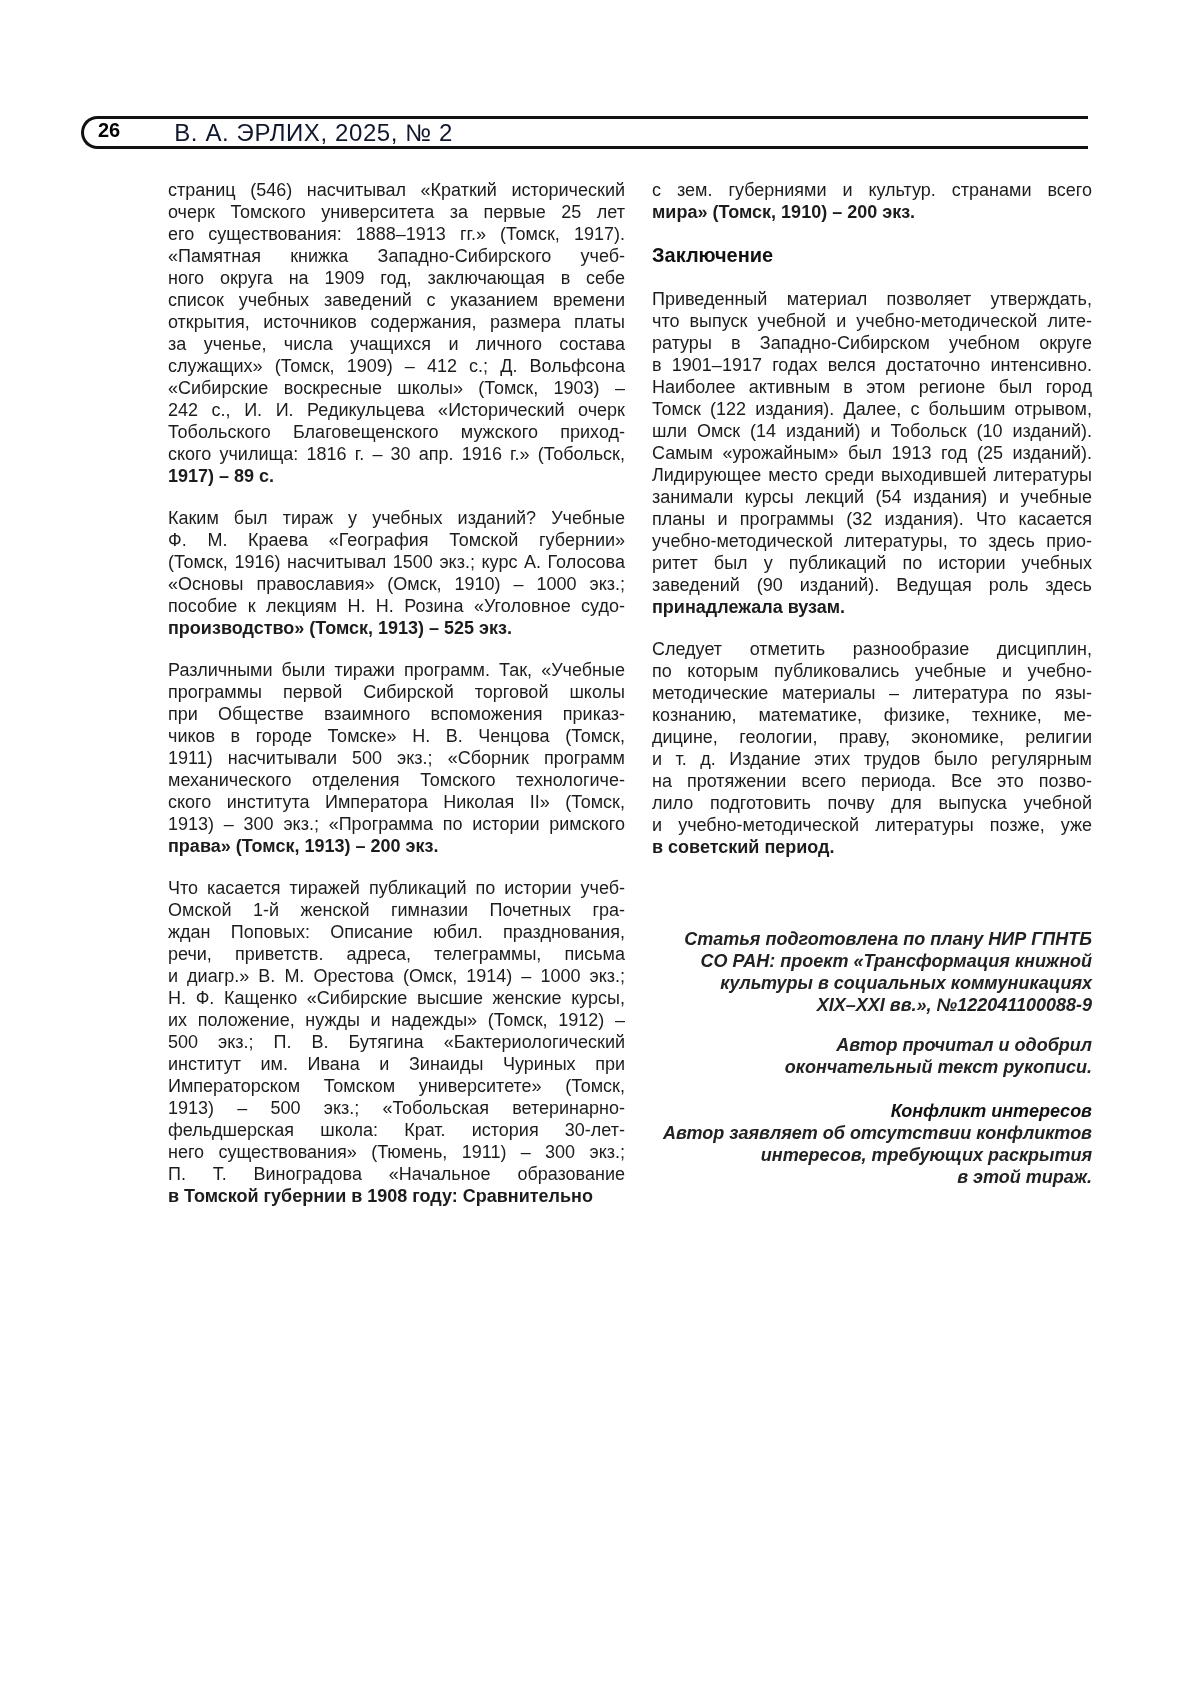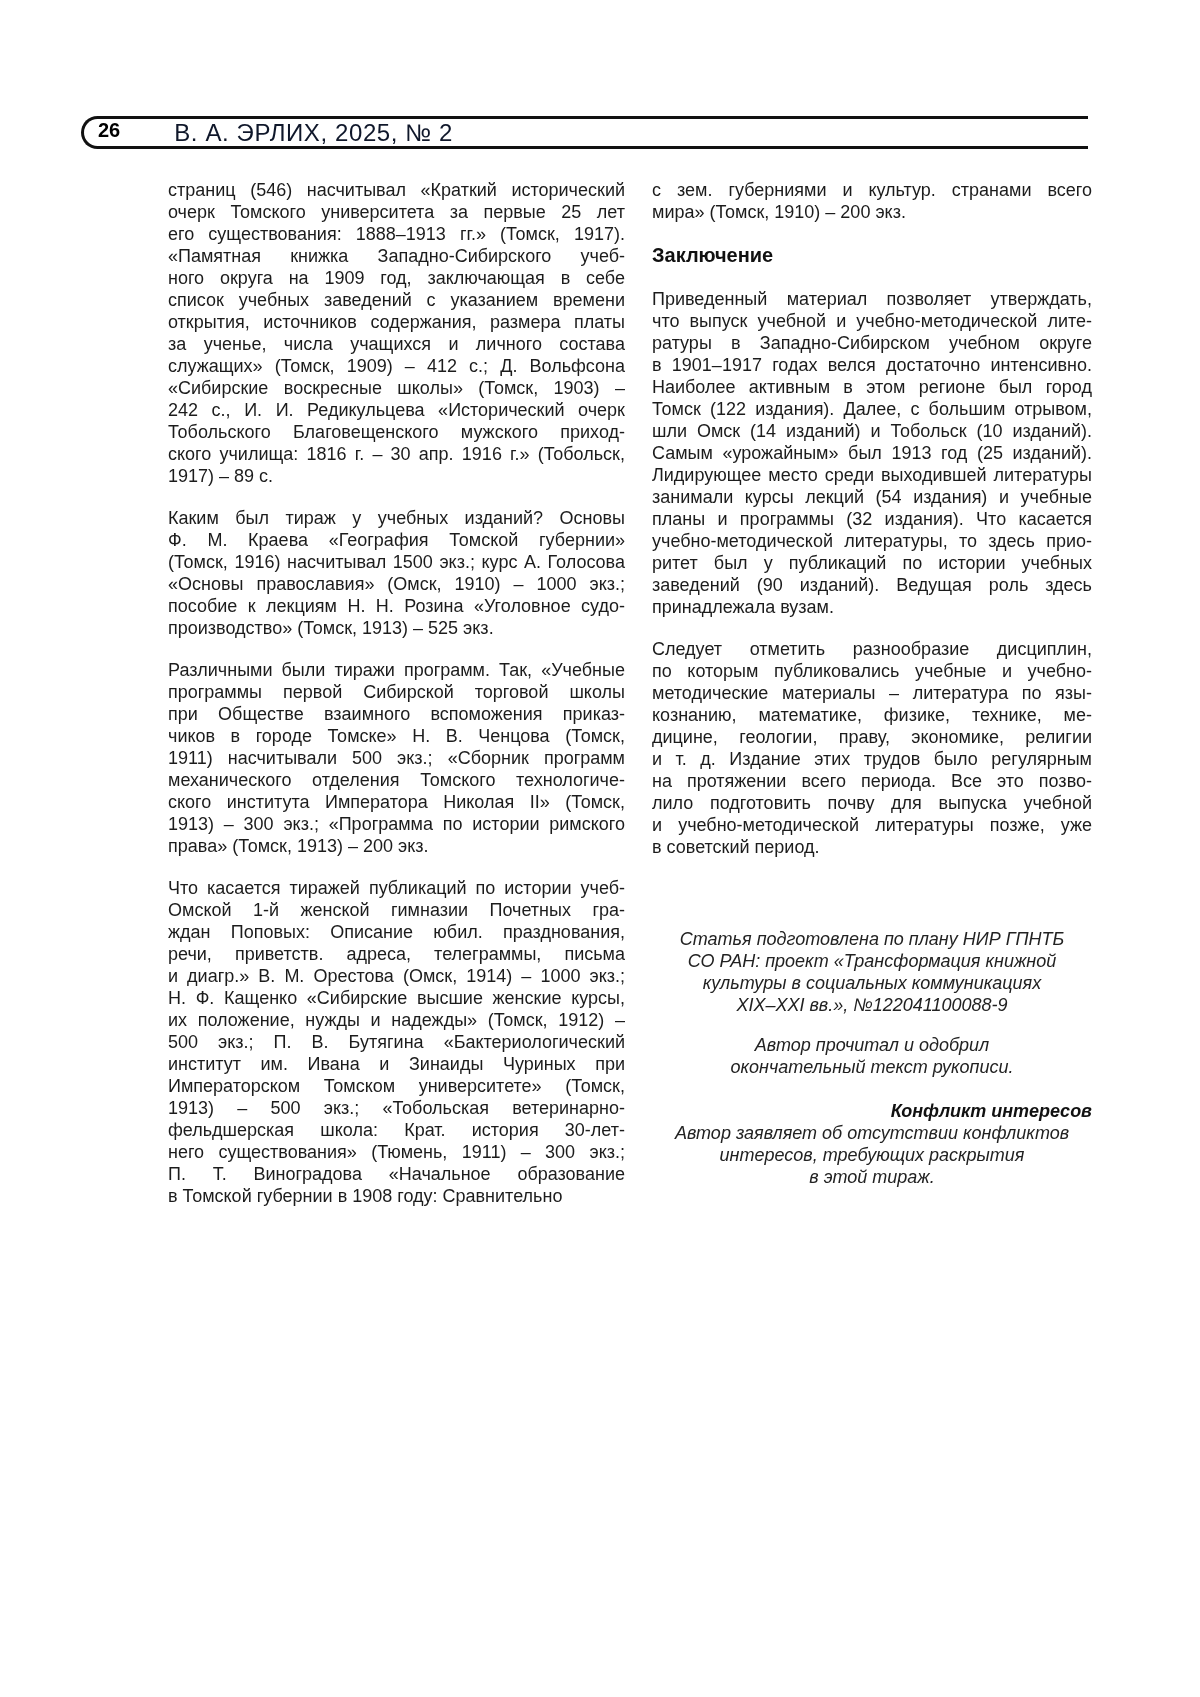--- a/index.html
+++ b/index.html
@@ -55,37 +55,39 @@
   .para { margin: 16px 0 20px 0; }
   .line {
     font-size: 18px;
     line-height: 22px;
     text-align: justify;
     text-align-last: justify;
   }
   .line.para-end {
     text-align: left;
     text-align-last: left;
+    font-weight: bold;
   }
   .section-heading {
     font-size: 20px;
     line-height: 24px;
     font-weight: bold;
     margin: 15px 0 21px 0;
     color: #111;
   }
   
   .note-block { margin: 18px 0 0 0; }
   .para + .note-block { margin-top: 70px; }
   .note-line {
     font-size: 18px;
     line-height: 22px;
     font-style: italic;
-    text-align: center;
+    text-align: right;
     color: #222;
+    font-weight: bold;
   }
   .note-heading {
     font-size: 18px;
     line-height: 22px;
     font-style: italic;
     font-weight: bold;
     text-align: right;
     margin: 22px 0 0 0;
     color: #111;
   }
@@ -115,21 +117,21 @@
           <div class="line">открытия, источников содержания, размера платы</div>
           <div class="line">за ученье, числа учащихся и личного состава</div>
           <div class="line">служащих» (Томск, 1909) – 412 с.; Д. Вольфсона</div>
           <div class="line">«Сибирские воскресные школы» (Томск, 1903) –</div>
           <div class="line">242 с., И. И. Редикульцева «Исторический очерк</div>
           <div class="line">Тобольского Благовещенского мужского приход-</div>
           <div class="line">ского училища: 1816 г. – 30 апр. 1916 г.» (Тобольск,</div>
           <div class="line para-end">1917) – 89 с.</div>
         </div>
         <div class="para">
-          <div class="line">Каким был тираж у учебных изданий? Основы</div>
+          <div class="line">Каким был тираж у учебных изданий? Учебные</div>
           <div class="line">Ф. М. Краева «География Томской губернии»</div>
           <div class="line">(Томск, 1916) насчитывал 1500 экз.; курс А. Голосова</div>
           <div class="line">«Основы православия» (Омск, 1910) – 1000 экз.;</div>
           <div class="line">пособие к лекциям Н. Н. Розина «Уголовное судо-</div>
           <div class="line para-end">производство» (Томск, 1913) – 525 экз.</div>
         </div>
         <div class="para">
           <div class="line">Различными были тиражи программ. Так, «Учебные</div>
           <div class="line">программы первой Сибирской торговой школы</div>
           <div class="line">при Обществе взаимного вспоможения приказ-</div>

